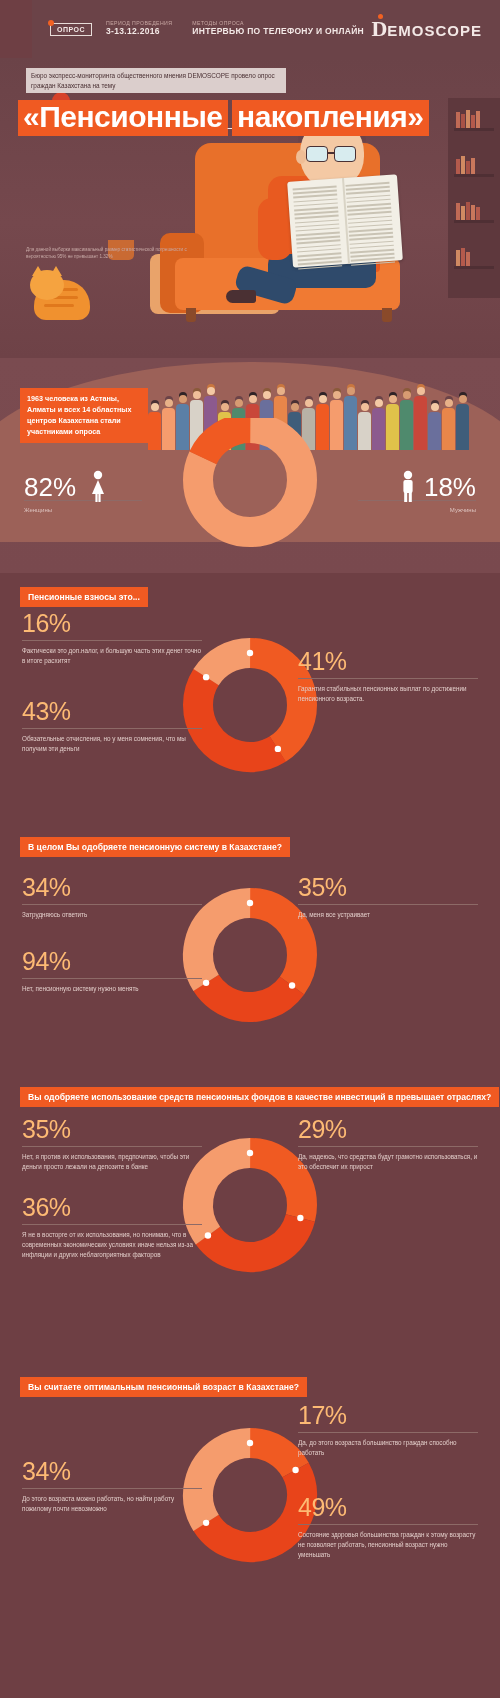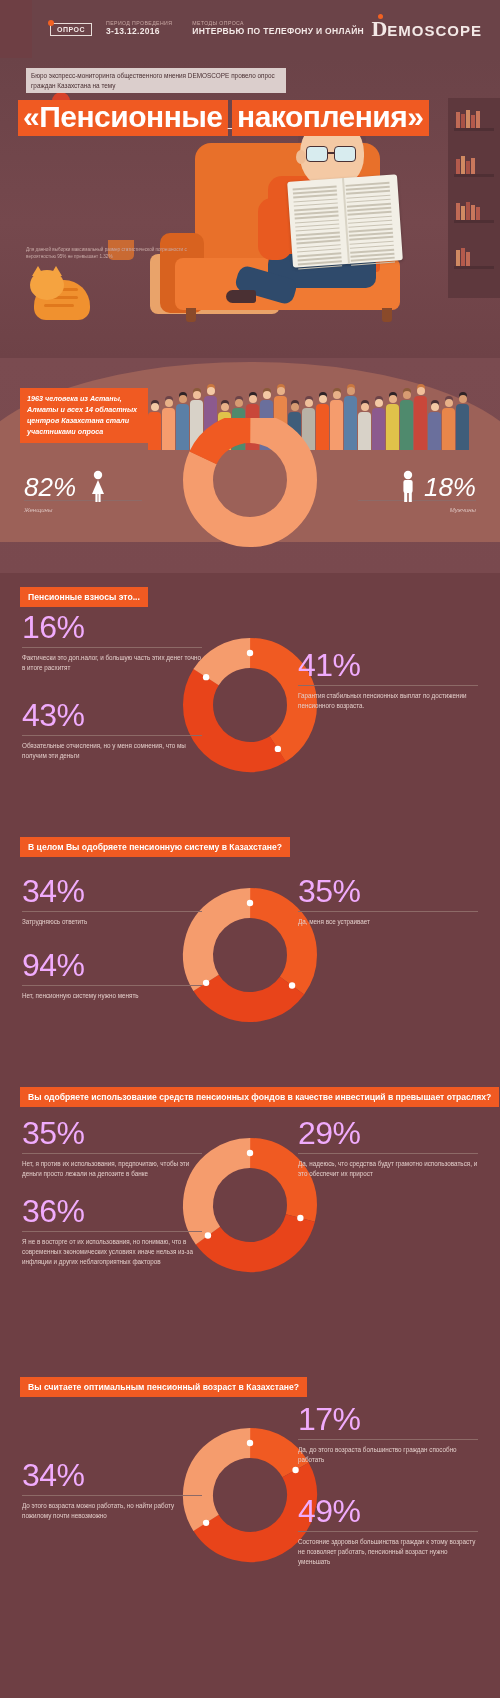--- a/index.html
+++ b/index.html
@@ -195,21 +195,20 @@
   }
   .plant-pot {
     position:absolute; left:108px; top:182px; width:26px; height:20px;
     background:#c96a33; border-radius:0 0 5px 5px;
   }
 
   
   .crowd-band {
     position:relative; height:215px; overflow:hidden;
     background:linear-gradient(180deg,#7a4b50 0%,#79494e 100%);
-    font-style:italic;
   }
   .hill {
     position:absolute; left:-30px; top:4px; width:560px; height:180px;
     background:#9c6158; border-radius:50% 50% 0 0 / 60% 60% 0 0;
   }
   .crowd {
     position:absolute; left:148px; top:14px;
     display:flex; align-items:flex-end; gap:1px;
     width:300px; height:78px;
   }
@@ -252,21 +251,21 @@
     padding:4px 8px; margin:14px 0 0 20px;
   }
   .sec-body { position:relative; height:210px; }
   .sec-body.tall { height:250px; }
   .sec-body.xtall { height:265px; }
 
   .answer { position:absolute; width:180px; }
   .answer.left { left:22px; text-align:left; }
   .answer.right { right:22px; text-align:left; }
   .ans-pct {
-    font-size:32px; font-weight:300; color:#f0abfc; line-height:1;
+    font-size:25px; font-weight:300; color:#fdba74; line-height:1;
     letter-spacing:-.5px;
   }
   .ans-rule { height:1px; background:#8d6a67; margin:4px 0 5px; width:100%; }
   .ans-text { font-size:6.3px; line-height:1.6; color:#e2cdc9; }
 
   .donut-wrap {
     position:absolute; left:50%; transform:translateX(-50%);
     top:18px;
   }
 

